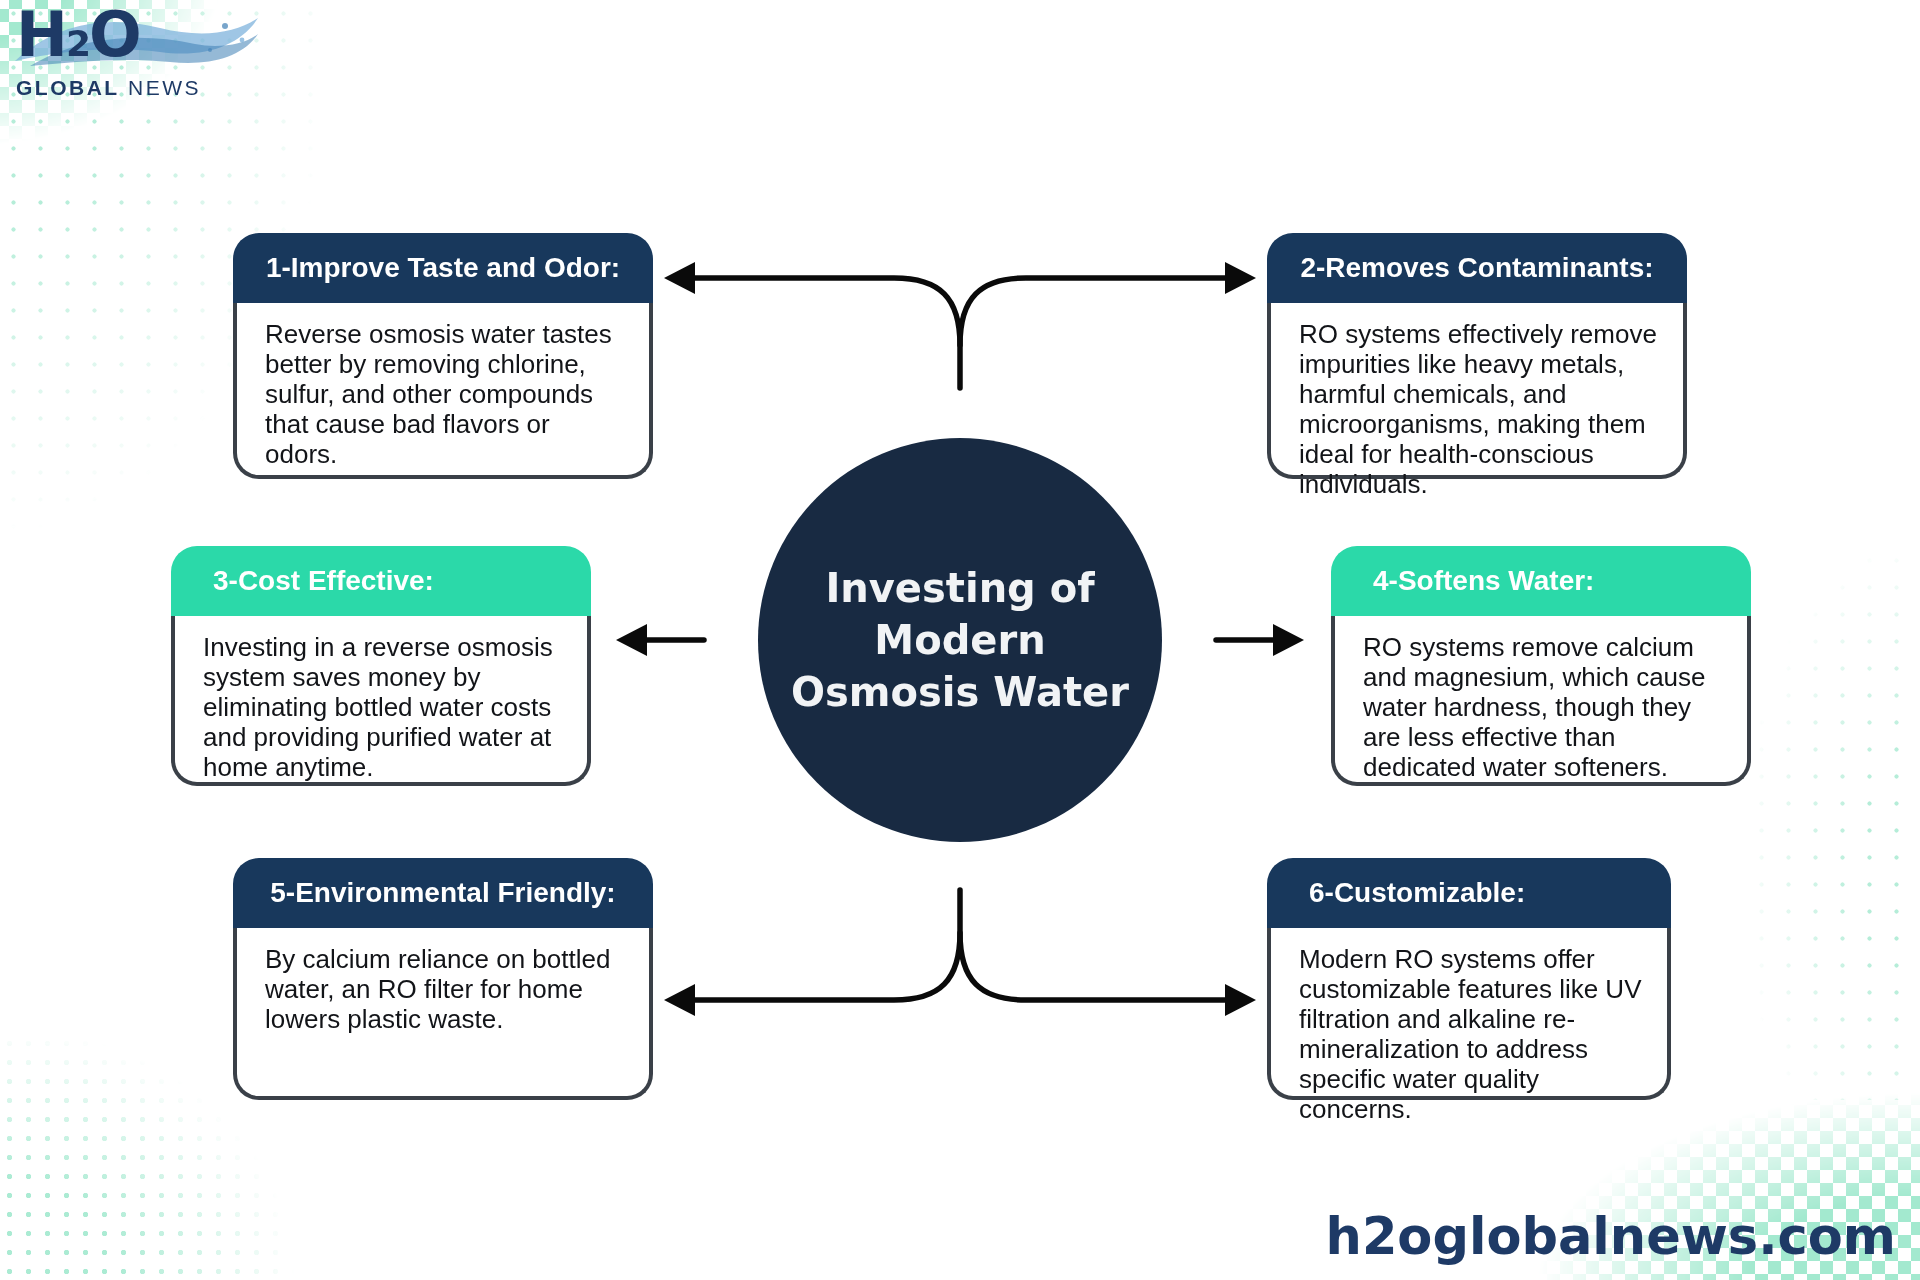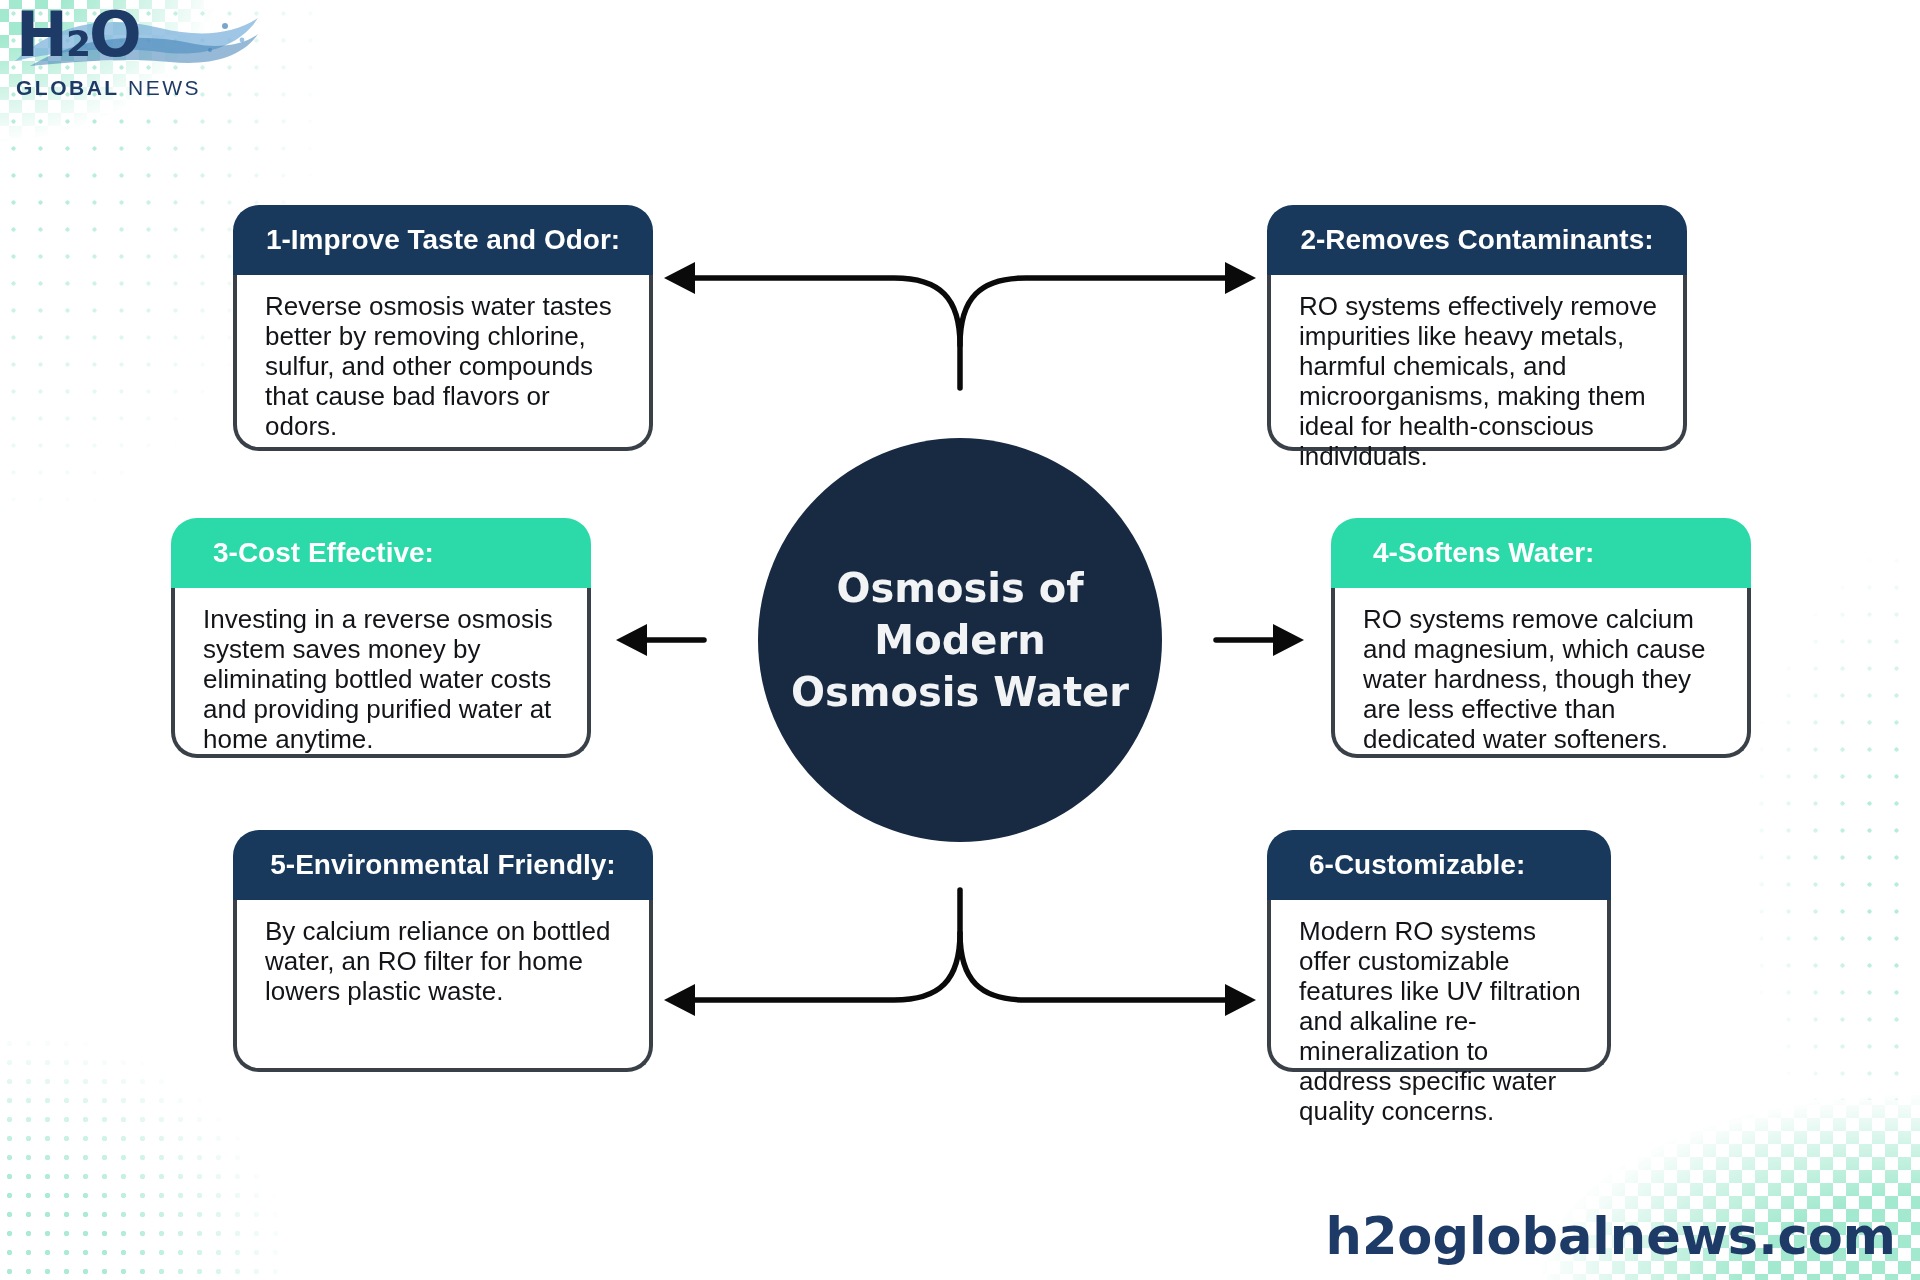--- a/index.html
+++ b/index.html
@@ -72,21 +72,21 @@
     border-radius:50%;background:var(--navy-circle);
     display:flex;align-items:center;justify-content:center;text-align:center;
   }
   .center-circle .title{
     font-family:"DejaVu Sans", sans-serif;
     font-weight:700;color:#F1F3F5;font-size:40px;line-height:1.3;
   }
   .center-circle .title span{display:block;}
 
   
-  .card{position:absolute;border-radius:26px;}
+  .card{position:absolute;border-radius:26px;margin-top:28px;}
   .card-header{
     height:70px;border-radius:26px 26px 0 0;
     color:#ffffff;font-size:28px;font-weight:700;
     display:flex;align-items:center;justify-content:center;
     padding:0 20px;white-space:nowrap;
   }
   .card.left-title .card-header{justify-content:flex-start;padding-left:42px;}
   .card.navy .card-header{background:var(--navy-header);}
   .card.teal .card-header{background:var(--teal);}
   .card-body{
@@ -125,21 +125,21 @@
     <circle cx="215" cy="20" r="3" fill="#3E7FB5" opacity="0.7"></circle>
     <circle cx="232" cy="34" r="2.4" fill="#7FB3DC" opacity="0.8"></circle>
     <circle cx="200" cy="44" r="2" fill="#3E7FB5" opacity="0.6"></circle>
   </svg>
   <div class="wordmark"><span>H</span><span class="sub">2</span><span>O</span></div>
   <div class="tagline"><span class="bold">GLOBAL</span> <span class="light">NEWS</span></div>
 </div>
 
 <div class="center-circle">
   <div class="title">
-    <span>Osmosis of</span>
+    <span>Investing of</span>
     <span>Modern</span>
     <span>Osmosis Water</span>
   </div>
 </div>
 
 <svg class="connectors" width="1920" height="1280" viewBox="0 0 1920 1280">
   <g stroke="#0A0A0A" stroke-width="5.5" fill="none" stroke-linecap="round">
     <path d="M 688 278 H 894 C 940 278 960 298 960 345 V 388"></path>
     <path d="M 1232 278 H 1026 C 980 278 960 298 960 345"></path>
     <path d="M 688 1000 H 894 C 940 1000 960 980 960 933 V 890"></path>
@@ -175,18 +175,18 @@
 <div class="card teal left-title" style="left:1331px;top:518px;width:420px;height:240px;">
   <div class="card-header">4-Softens Water:</div>
   <div class="card-body">RO systems remove calcium and magnesium, which cause water hardness, though they are less effective than dedicated water softeners.</div>
 </div>
 
 <div class="card navy" style="left:233px;top:830px;width:420px;height:242px;">
   <div class="card-header">5-Environmental Friendly:</div>
   <div class="card-body">By calcium reliance on bottled water, an RO filter for home lowers plastic waste.</div>
 </div>
 
-<div class="card navy left-title" style="left:1267px;top:830px;width:344px;height:242px;">
+<div class="card navy left-title" style="left:1267px;top:830px;width:404px;height:242px;">
   <div class="card-header">6-Customizable:</div>
   <div class="card-body">Modern RO systems offer customizable features like UV filtration and alkaline re-mineralization to address specific water quality concerns.</div>
 </div>
 
 <div class="site-url">h2oglobalnews.com</div>
 
 </body></html>

